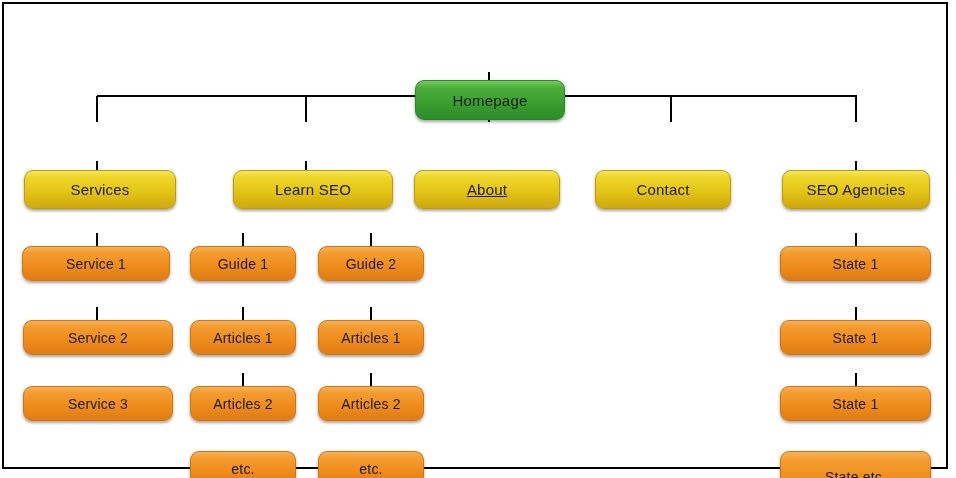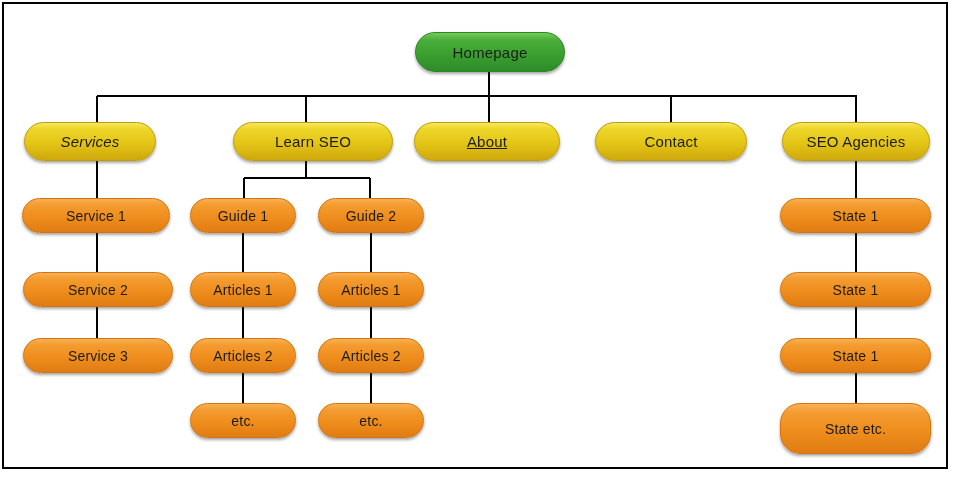--- a/index.html
+++ b/index.html
@@ -28,25 +28,26 @@
   .edge {
     position: absolute;
     background: #000000;
   }
   .node {
     position: absolute;
     display: flex;
     align-items: center;
     justify-content: center;
     box-sizing: border-box;
-    border-radius: 20px;
+    border-radius: 9px;
     color: #1c1c1c;
     text-align: center;
     box-shadow: 0 2px 3px rgba(60,60,60,0.45);
     letter-spacing: 0.2px;
+    margin-top: 48px;
   }
   .node.root {
     background: linear-gradient(180deg, #74cc55 0%, #4bae3c 18%, #3ba02f 55%, #2d8c27 100%);
     border: 1px solid #2a8525;
     font-size: 15px;
   }
   .node.section {
     background: linear-gradient(180deg, #f7e75c 0%, #eed62a 16%, #e3c516 55%, #cfa80c 100%);
     border: 1px solid #bf9c08;
     font-size: 15px;
@@ -83,24 +84,24 @@
       <div class="edge" style="left: 370px; top: 233px; width: 2px; height: 39px;"></div>
       <div class="edge" style="left: 370px; top: 307px; width: 2px; height: 31px;"></div>
       <div class="edge" style="left: 370px; top: 373px; width: 2px; height: 30px;"></div>
       <div class="edge" style="left: 855px; top: 161px; width: 2px; height: 37px;"></div>
       <div class="edge" style="left: 855px; top: 233px; width: 2px; height: 39px;"></div>
       <div class="edge" style="left: 855px; top: 307px; width: 2px; height: 31px;"></div>
       <div class="edge" style="left: 855px; top: 373px; width: 2px; height: 30px;"></div>
     </div>
   <div id="nodes">
       <div class="node root" style="left: 415px; top: 32px; width: 150px; height: 40px;">Homepage</div>
-      <div class="node section" style="left: 24px; top: 122px; width: 132px; height: 39px; font-style: italic;">Services</div>
+      <div class="node section" style="left: 24px; top: 122px; width: 152px; height: 39px;">Services</div>
       <div class="node section" style="left: 233px; top: 122px; width: 160px; height: 39px;">Learn SEO</div>
       <div class="node section" style="left: 414px; top: 122px; width: 146px; height: 39px; text-decoration: underline;">About</div>
-      <div class="node section" style="left: 595px; top: 122px; width: 152px; height: 39px;">Contact</div>
+      <div class="node section" style="left: 595px; top: 122px; width: 136px; height: 39px;">Contact</div>
       <div class="node section" style="left: 782px; top: 122px; width: 148px; height: 39px;">SEO Agencies</div>
       <div class="node page" style="left: 22px; top: 198px; width: 148px; height: 35px;">Service 1</div>
       <div class="node page" style="left: 23px; top: 272px; width: 150px; height: 35px; text-align: center;">Service 2</div>
       <div class="node page" style="left: 23px; top: 338px; width: 150px; height: 35px;">Service 3</div>
       <div class="node page" style="left: 190px; top: 198px; width: 106px; height: 35px;">Guide 1</div>
       <div class="node page" style="left: 318px; top: 198px; width: 106px; height: 35px;">Guide 2</div>
       <div class="node page" style="left: 190px; top: 272px; width: 106px; height: 35px;">Articles 1</div>
       <div class="node page" style="left: 190px; top: 338px; width: 106px; height: 35px;">Articles 2</div>
       <div class="node page" style="left: 190px; top: 403px; width: 106px; height: 35px;">etc.</div>
       <div class="node page" style="left: 318px; top: 272px; width: 106px; height: 35px;">Articles 1</div>

